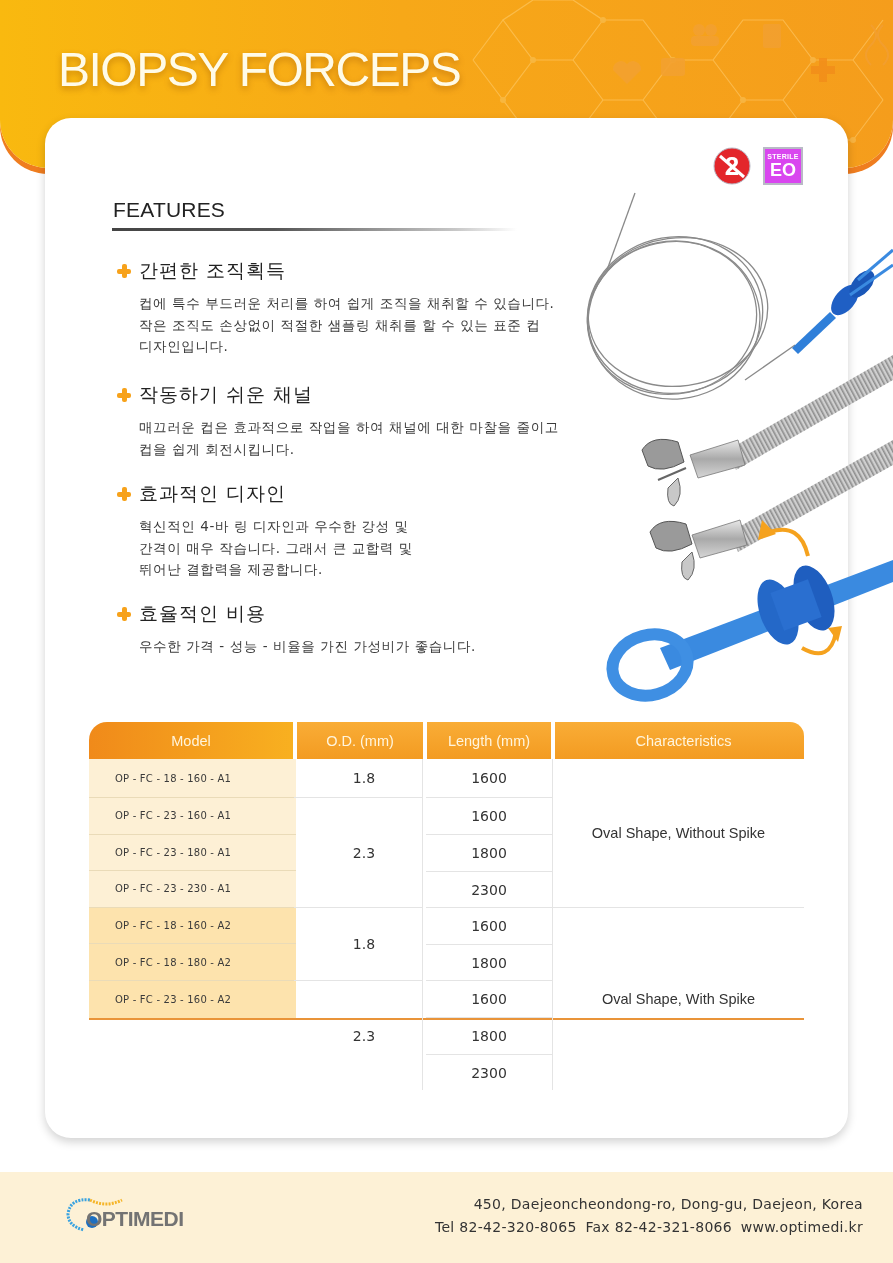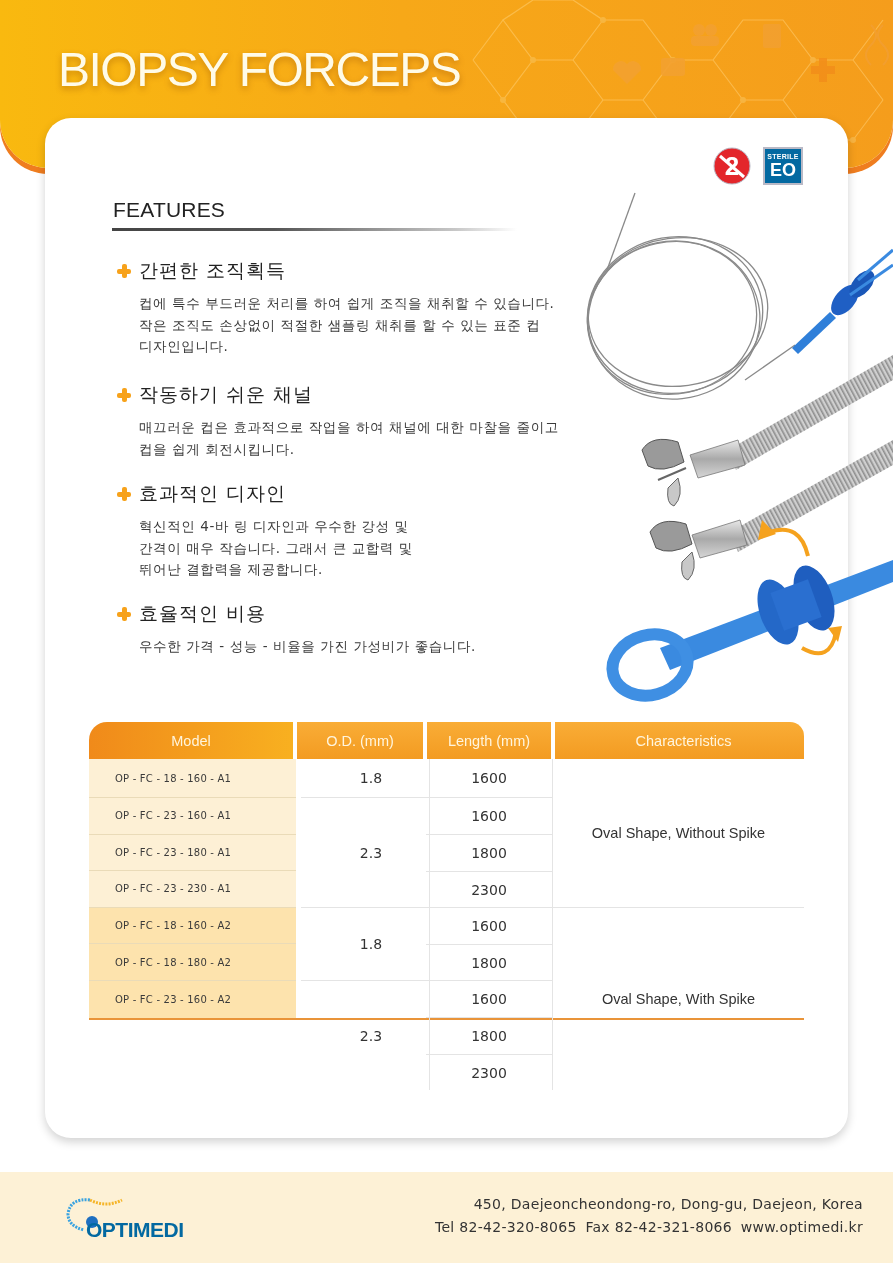--- a/index.html
+++ b/index.html
@@ -25,21 +25,21 @@
   
   .card {
     position: absolute; left: 45px; top: 118px; width: 803px; height: 1020px;
     background: #ffffff; border-radius: 26px;
     box-shadow: 0 4px 10px rgba(0,0,0,0.18);
   }
 
   .badges { position: absolute; left: 713px; top: 147px; display: flex; gap: 12px; align-items: center; }
   .badge-noreuse { width: 38px; height: 38px; }
   .badge-sterile {
-    width: 40px; height: 38px; background: #0369a1; border: 2px solid #b9b9c6;
+    width: 40px; height: 38px; background: #d946ef; border: 2px solid #b9b9c6;
     color: #fff; font-family: "Liberation Sans", sans-serif; text-align: center; line-height: 1;
     display: flex; flex-direction: column; justify-content: center;
   }
   .badge-sterile .s1 { font-size: 7px; font-weight: bold; letter-spacing: 0.3px; }
   .badge-sterile .s2 { font-size: 18px; font-weight: bold; margin-top: 1px; }
 
   
   .features-heading {
     position: absolute; left: 113px; top: 198px;
     font-family: "Liberation Sans", sans-serif; font-size: 21px; color: #222; letter-spacing: 0.2px; text-align: center;
@@ -85,30 +85,30 @@
   }
   .mrow.g1 { background: #fdf0d5; }
   .mrow.g2 { background: #fde3ad; }
   .mrow:last-child { border-bottom: none; }
   .mrow:first-child { height: 39px; }
 
   .odcell, .lencell, .charcell {
     position: absolute; display: flex; align-items: center; justify-content: center;
     font-size: 14px; color: #333; border-bottom: 1px solid #e4e4e4;
   }
-  .odcell { left: 212px; width: 129px; border-right: 1px solid #e4e4e4; padding-left: 12px; }
+  .odcell { left: 205px; width: 129px; border-right: 1px solid #e4e4e4; padding-left: 12px; }
   .lencell { left: 337px; width: 127px; border-right: 1px solid #e4e4e4; }
   .charcell { left: 464px; width: 251px; font-family: "Liberation Sans", sans-serif; font-size: 14.5px; }
 
   
   .footer { position: absolute; left: 0; top: 1172px; width: 893px; height: 91px; background: #fdf1d6; }
   .logo { position: absolute; left: 62px; top: 1192px; width: 140px; height: 42px; }
   .logo-text {
     position: absolute; left: 86px; top: 1207px;
-    font-family: "Liberation Sans", sans-serif; font-weight: bold; font-size: 21px; color: #0369a1; letter-spacing: -0.5px; margin-top: 11px;
+    font-family: "Liberation Sans", sans-serif; font-weight: bold; font-size: 21px; color: #737373; letter-spacing: -0.5px;
   }
   .addr { position: absolute; right: 30px; top: 1193px; text-align: right; font-size: 14px; color: #333; line-height: 23px; letter-spacing: 0.3px; }
   .addr .contact span { margin-left: 4px; }
   .addr .web { margin-left: 18px; }
 </style>
 </head>
 <body>
 
 <div class="header-band">
   <svg class="hex-pattern" viewBox="0 0 430 168">

